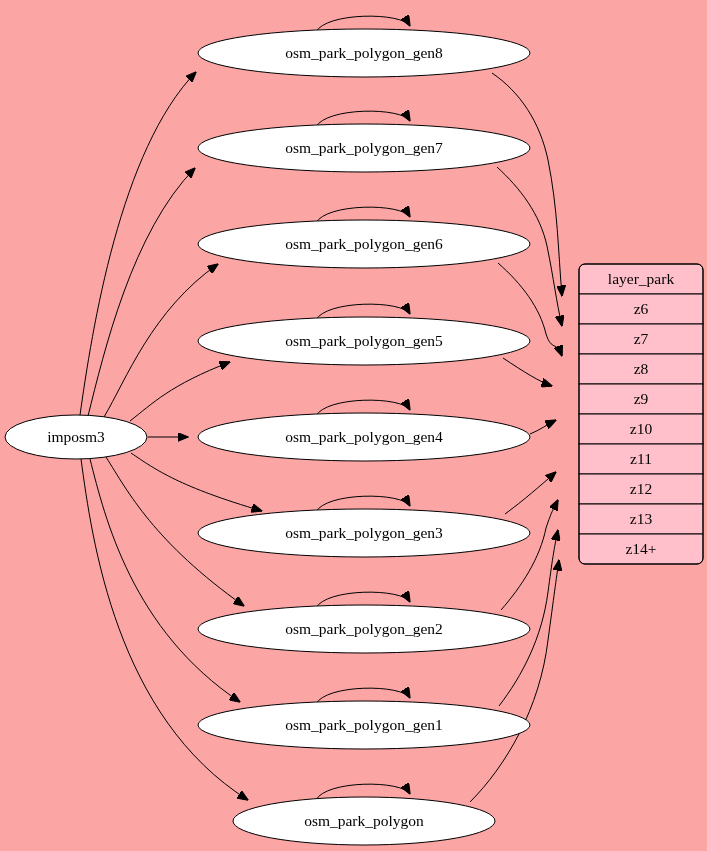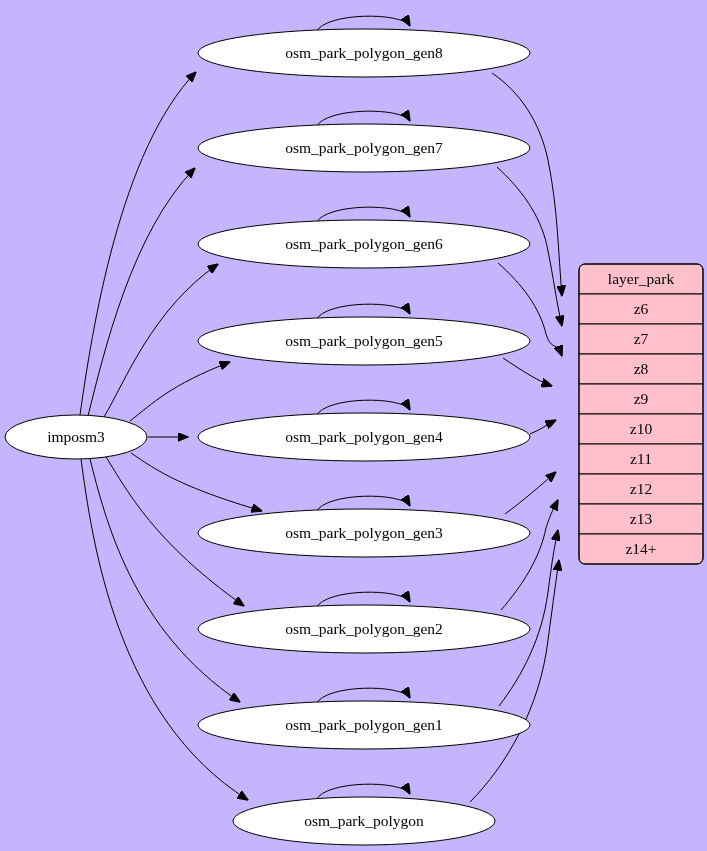--- a/index.html
+++ b/index.html
@@ -1,19 +1,19 @@
 <!DOCTYPE html>
 <html><head>
 <meta charset="utf-8">
 <style>
   html,body{margin:0;padding:0;background:#ffffff;}
   #root{
     position:relative;
     width:707px;height:851px;
-    background:#c4b5fd;
+    background:#fca5a5;
     font-family:"Liberation Serif","DejaVu Serif",serif;
     overflow:hidden;
   }
   #graph-svg{position:absolute;left:0;top:0;width:707px;height:851px;}
   .node-ellipse{fill:#ffffff;stroke:#000000;stroke-width:1;}
   .edge-path{fill:none;stroke:#000000;stroke-width:1;}
   .arrow{fill:#000000;stroke:#000000;stroke-width:1;}
   .node-label{
     font-family:"Liberation Serif","DejaVu Serif",serif;
     font-size:15.5px;fill:#000000;

